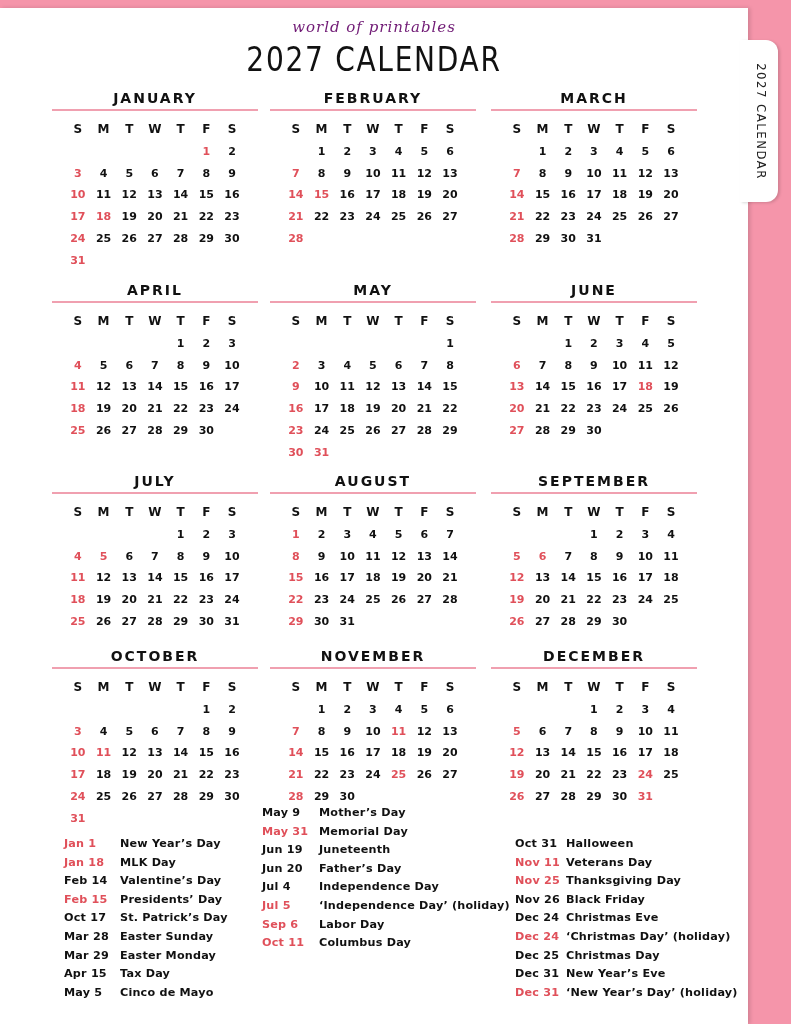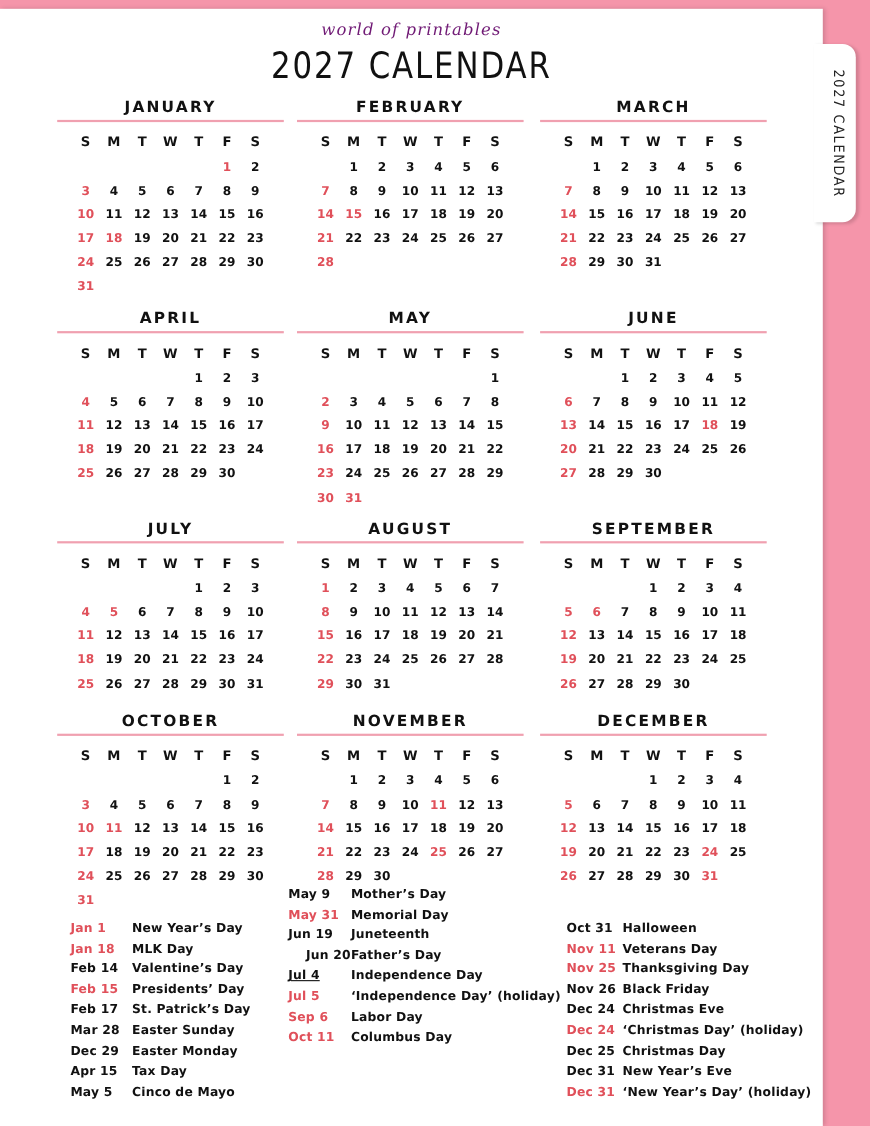--- a/index.html
+++ b/index.html
@@ -604,29 +604,29 @@
       </div>
       <div class="hol-row">
         <span class="hol-date" style="width: 56px;">Feb 14</span>
         <span>Valentine’s Day</span>
       </div>
       <div class="hol-row">
         <span class="hol-date red" style="width: 56px;">Feb 15</span>
         <span>Presidents’ Day</span>
       </div>
       <div class="hol-row">
-        <span class="hol-date" style="width: 56px;">Feb 17</span>
+        <span class="hol-date" style="width: 56px;">Oct 17</span>
         <span>St. Patrick’s Day</span>
       </div>
       <div class="hol-row">
         <span class="hol-date" style="width: 56px;">Mar 28</span>
         <span>Easter Sunday</span>
       </div>
       <div class="hol-row">
-        <span class="hol-date" style="width: 56px;">Dec 29</span>
+        <span class="hol-date" style="width: 56px;">Mar 29</span>
         <span>Easter Monday</span>
       </div>
       <div class="hol-row">
         <span class="hol-date" style="width: 56px;">Apr 15</span>
         <span>Tax Day</span>
       </div>
       <div class="hol-row">
         <span class="hol-date" style="width: 56px;">May 5</span>
         <span>Cinco de Mayo</span>
       </div>
@@ -638,25 +638,25 @@
       </div>
       <div class="hol-row">
         <span class="hol-date red" style="width: 57px;">May 31</span>
         <span>Memorial Day</span>
       </div>
       <div class="hol-row">
         <span class="hol-date" style="width: 57px;">Jun 19</span>
         <span>Juneteenth</span>
       </div>
       <div class="hol-row">
-        <span class="hol-date" style="width: 57px; text-align: right;">Jun 20</span>
+        <span class="hol-date" style="width: 57px;">Jun 20</span>
         <span>Father’s Day</span>
       </div>
       <div class="hol-row">
-        <span class="hol-date" style="width: 57px; text-decoration: underline;">Jul 4</span>
+        <span class="hol-date" style="width: 57px;">Jul 4</span>
         <span>Independence Day</span>
       </div>
       <div class="hol-row">
         <span class="hol-date red" style="width: 57px;">Jul 5</span>
         <span>‘Independence Day’ (holiday)</span>
       </div>
       <div class="hol-row">
         <span class="hol-date red" style="width: 57px;">Sep 6</span>
         <span>Labor Day</span>
       </div>

